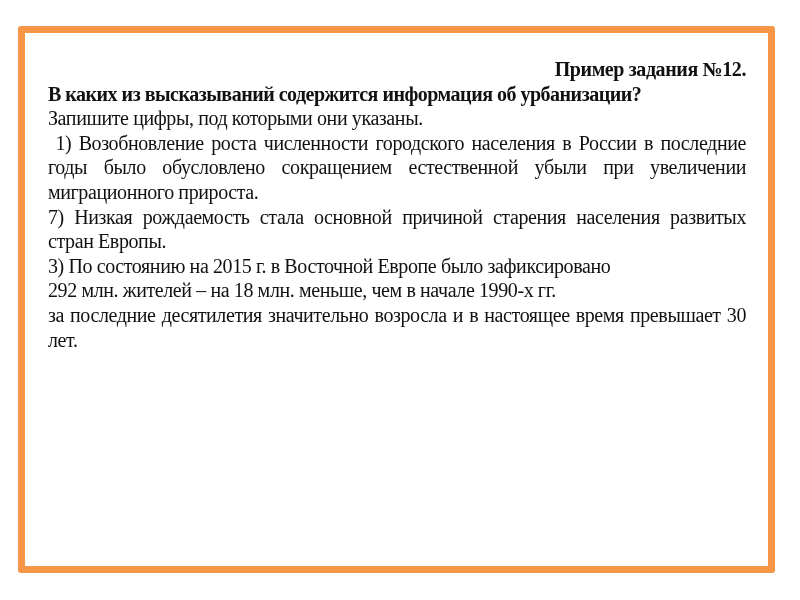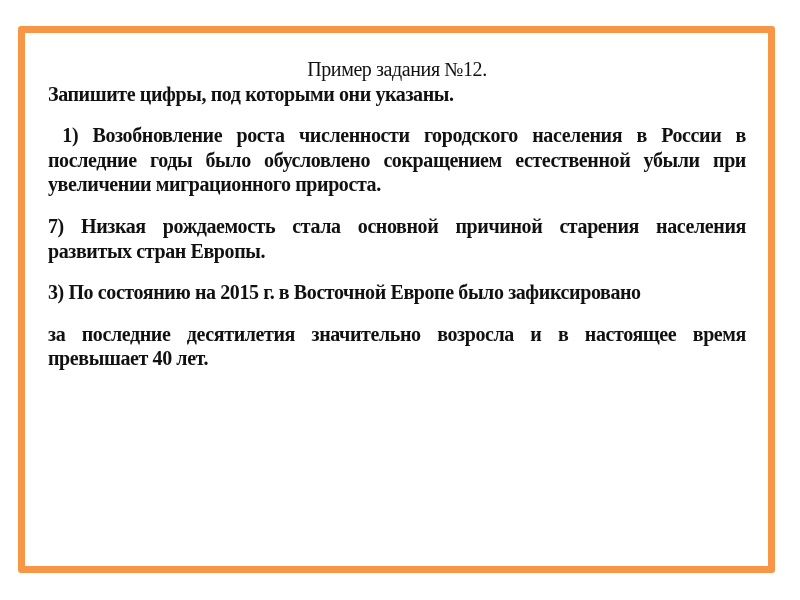--- a/index.html
+++ b/index.html
@@ -12,32 +12,34 @@
     position: absolute; left: 18px; top: 26px;
     width: 757px; height: 547px; box-sizing: border-box;
     border: 7px solid #F79646; border-radius: 3px;
     background: #ffffff;
   }
   .content {
     position: absolute; left: 48px; top: 57px; width: 698px;
     color: #111111; font-size: 20px; line-height: 24.6px;
     letter-spacing: -0.4px;
   }
-  .title { text-align: center; font-weight: normal; }
+  .title { text-align: right; font-weight: bold; }
   .question { font-weight: bold; white-space: nowrap; letter-spacing: -0.5px; }
   .instr { }
-  .item { text-align: justify; text-align-last: left; margin-top: 17px; }
+  .item { text-align: justify; text-align-last: left; }
   .item.nojust { text-align: right; }
-  p { margin: 0; font-weight: bold; }
+  p { margin: 0; }
 </style>
 </head>
 <body>
 
 <div class="frame"></div>
 
 <div class="content">
   <p class="title">Пример задания №12.</p>
+  <p class="question">В каких из высказываний содержится информация об урбанизации?</p>
   <p class="instr">Запишите цифры, под которыми они указаны.</p>
   <p class="item" style="white-space: pre-wrap;"> 1) Возобновление роста численности городского населения в России в последние годы было обусловлено сокращением естественной убыли при увеличении миграционного прироста.</p>
   <p class="item">7) Низкая рождаемость стала основной причиной старения населения развитых стран Европы.</p>
   <p class="item nojust">3) По состоянию на 2015 г. в Восточной Европе было зафиксировано</p>
-  <p class="item">за последние десятилетия значительно возросла и в настоящее время превышает 40 лет.</p>
+  <p class="item nojust">292 млн. жителей – на 18 млн. меньше, чем в начале 1990-х гг.</p>
+  <p class="item">за последние десятилетия значительно возросла и в настоящее время превышает 30 лет.</p>
 </div>
 
 </body></html>

